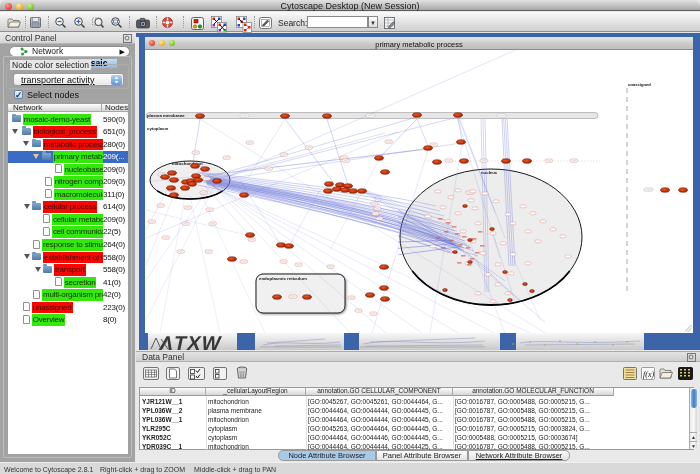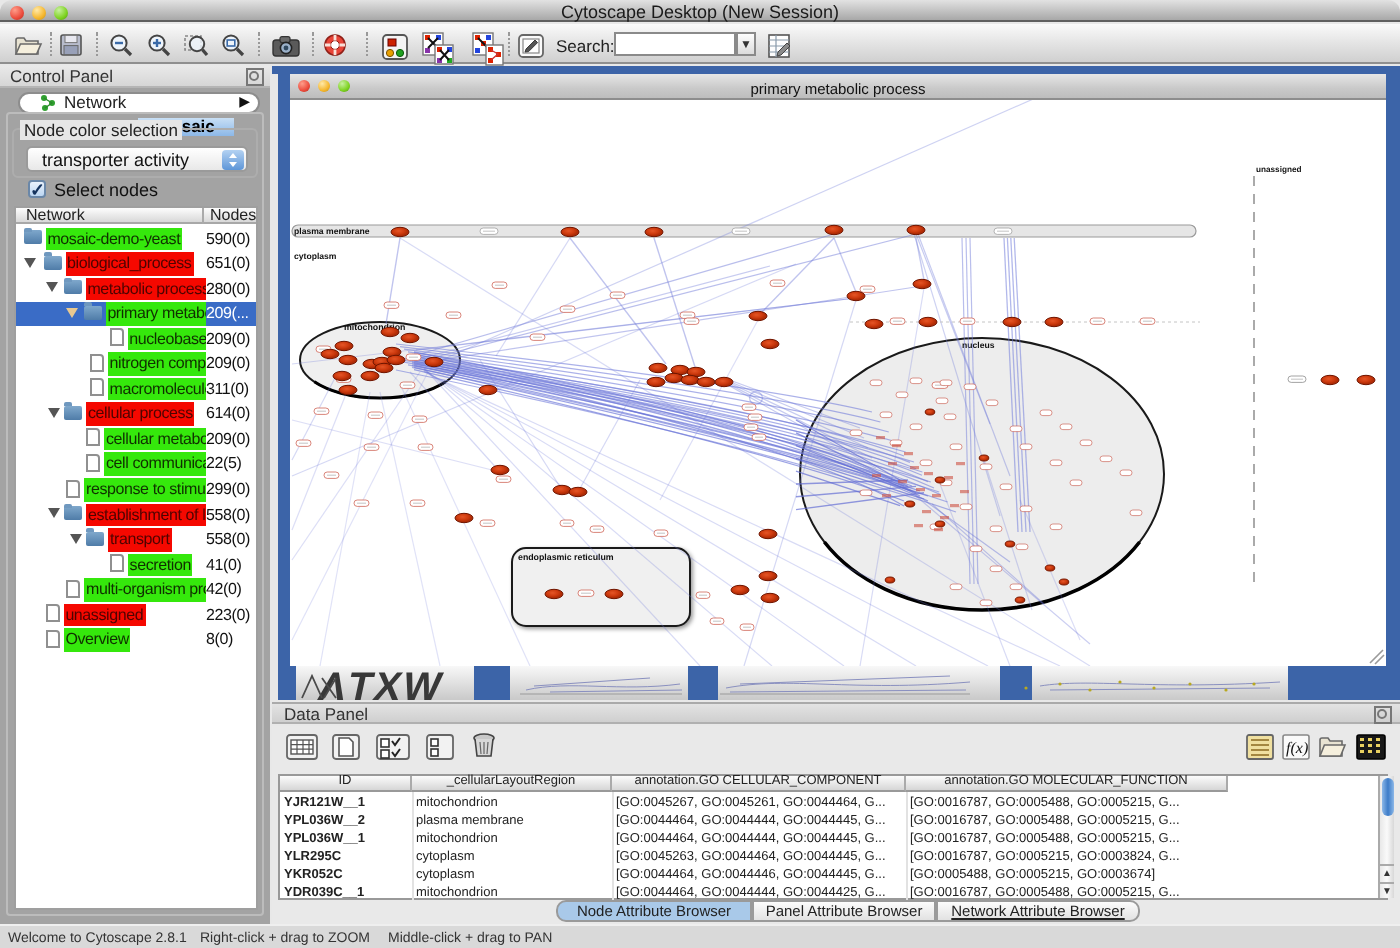--- a/index.html
+++ b/index.html
@@ -29,21 +29,21 @@
   background:linear-gradient(#e9e9e9,#d6d6d6); border-bottom:1px solid #b5b5b5;
   font-size:8.5px; color:#333; padding-left:5px; line-height:11px; }
 #cp-tabs { position:absolute; left:9px; top:13px; width:121px; height:11px;
   background:#fff; border:1px solid #8d8d8d; border-radius:6px; font-size:8.5px; }
 #tab-mosaic { position:absolute; left:59px; top:0px; width:48px; height:9px;
   background:linear-gradient(#c8dff5,#8cb8e8); font-weight:bold; text-align:center; line-height:9px; font-size:8.5px;margin-top:12px; }
 #cp-group { position:absolute; left:6px; top:31px; width:123px; height:25px;
   border:1px solid #adadad; border-radius:3px; }
 #cp-group-label { position:absolute; left:10px; top:27px; font-size:8.5px; color:#222; background:#e6e6e6; padding:0 2px; }
 #combo { position:absolute; left:13px; top:40px; width:111px; height:13px; background:linear-gradient(#fff,#e8e8e8);
-  border:1px solid #9a9a9a; border-radius:3px; font-size:9px; line-height:12px; padding-left:7px; color:#111; }
+  border:1px solid #9a9a9a; border-radius:3px; font-size:9px; line-height:12px; padding-left:7px; color:#111;text-decoration:underline; }
 #combo-btn { position:absolute; right:1px; top:1px; width:11px; height:10px; border-radius:2px;
   background:linear-gradient(#b4d2f2,#5e96d8); }
 #checkbox { position:absolute; left:14px; top:57px; width:9px; height:9px; background:linear-gradient(#eaf2fc,#bcd6f2);
   border:1px solid #6a87a8; border-radius:2px; color:#15335e; font-size:9px; line-height:8px; font-weight:bold; }
 #check-label { position:absolute; left:27px; top:57px; font-size:9px; color:#111; }
 
 
 #tree { position:absolute; left:7px; top:70px; width:122px; height:352px; background:#fff; border:1px solid #9f9f9f; }
 #tree-header { position:absolute; left:0; top:0; width:120px; height:8px;
   background:linear-gradient(#fdfdfd,#d8d8d8); border-bottom:1px solid #a8a8a8; font-size:8px; color:#222; }
@@ -304,21 +304,21 @@
           <div class="tnum" style="">209(0)</div>
         </div>
         <div class="trow " style="top:121.95px">
           <div class="file" style="left:35px"></div>
           <div class="tlabel green" style="left:44px;max-width:51px">cell communicat</div>
           <div class="tnum" style="">22(5)</div>
         </div>
         <div class="trow " style="top:134.5px">
           <div class="file" style="left:25px"></div>
           <div class="tlabel green" style="left:34px;max-width:61px">response to stimul</div>
-          <div class="tnum" style="">299(0)</div>
+          <div class="tnum" style="">264(0)</div>
         </div>
         <div class="trow " style="top:147.05px">
           <div class="tri" style="left:15.5px;"></div>
           <div class="fold" style="left:24px"></div>
           <div class="tlabel red" style="left:35px;max-width:60px">establishment of lo</div>
           <div class="tnum" style="">558(0)</div>
         </div>
         <div class="trow " style="top:159.60000000000002px">
           <div class="tri" style="left:27px;"></div>
           <div class="fold" style="left:35px"></div>

